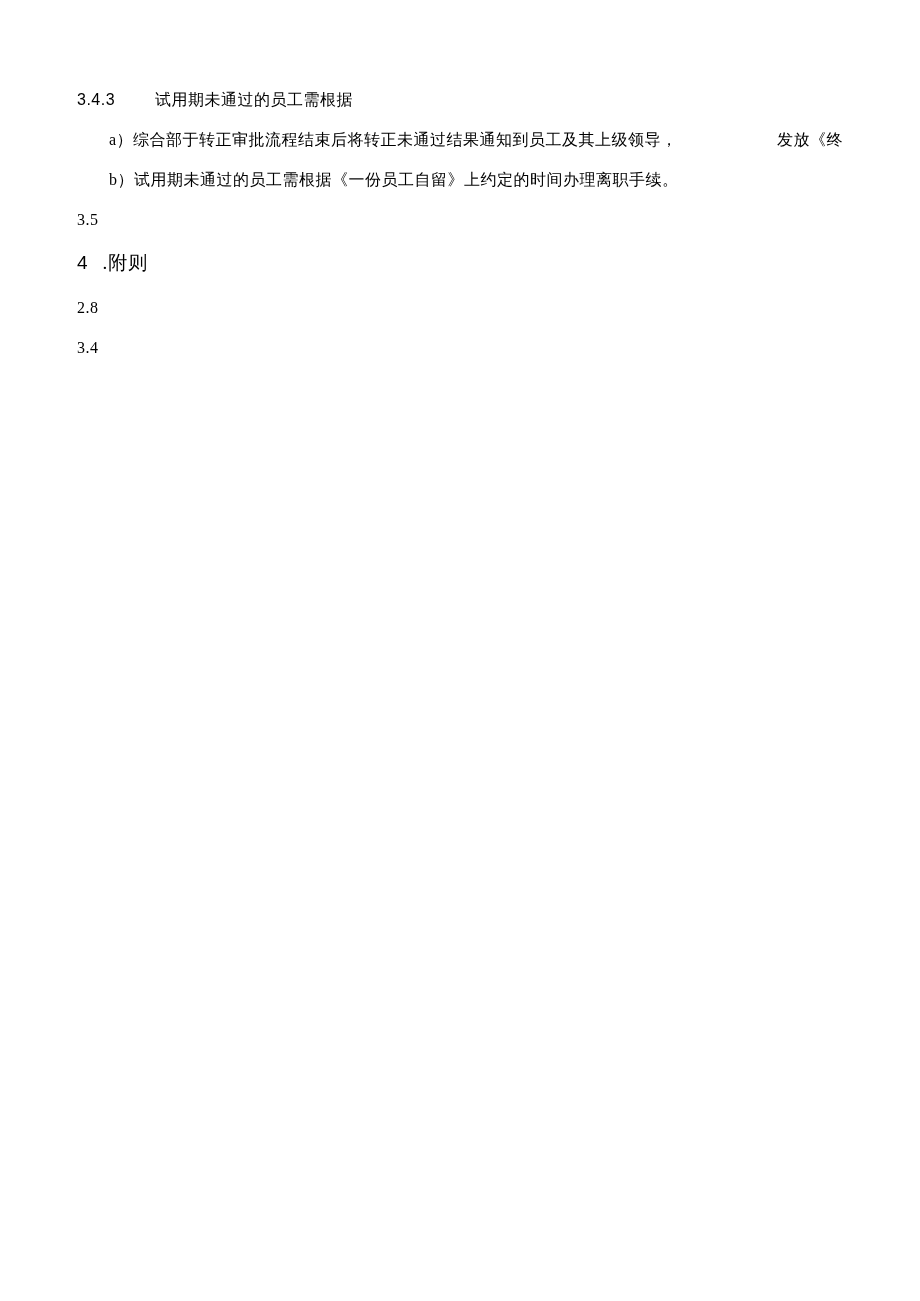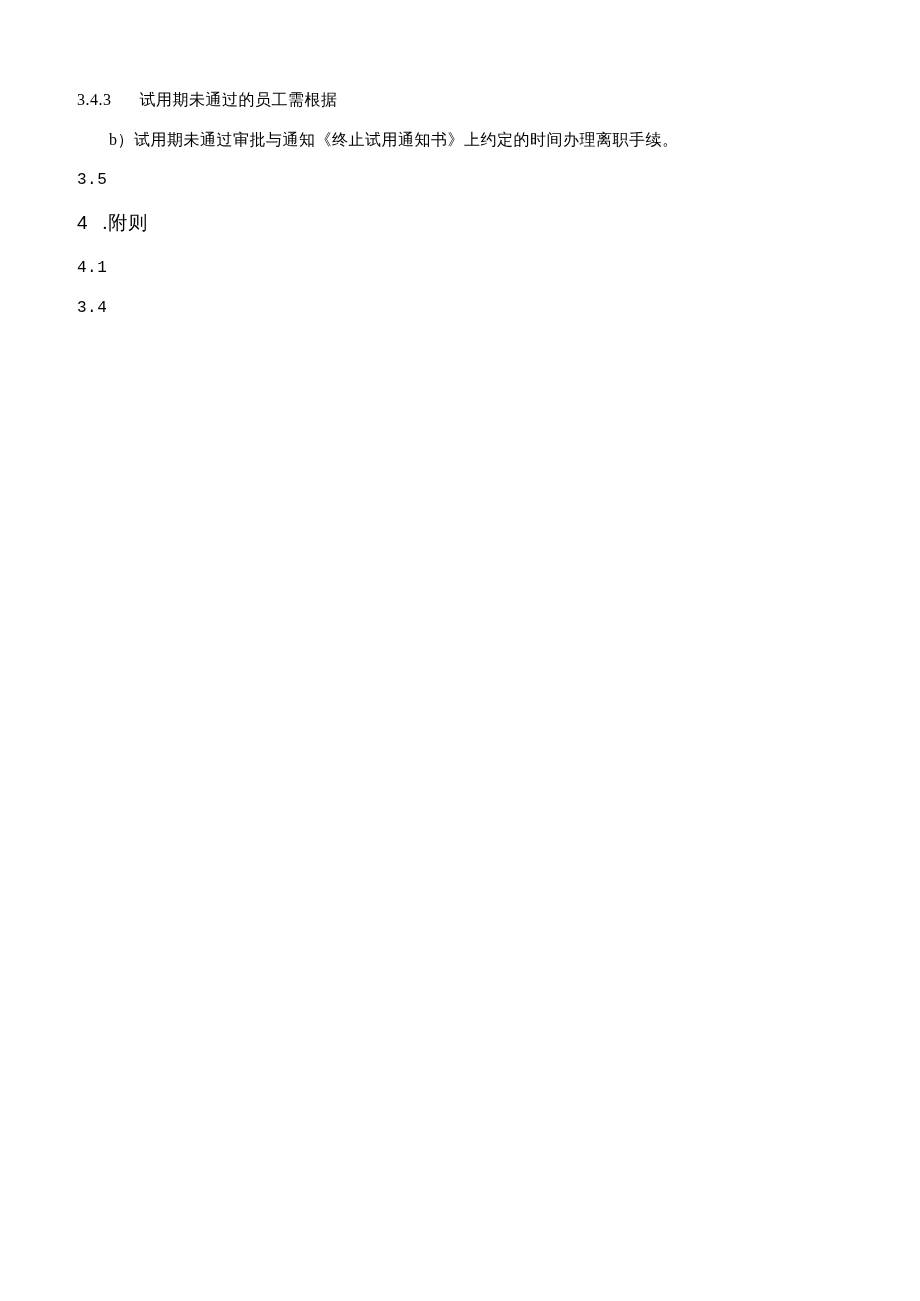--- a/index.html
+++ b/index.html
@@ -21,27 +21,27 @@
     .line {
       font-size: 16px;
       line-height: 1.5;
       margin-bottom: 16px;
       letter-spacing: 0.5px;
     }
     .line-item {
       display: flex;
     }
     .item-num {
-      font-family: Liberation Mono, monospace;
+      font-family: Liberation Serif, serif;
       margin-right: 6px;
       flex-shrink: 0;
     }
     .item-num-wide {
-      font-family: Liberation Serif, serif;
-      margin-right: 28px;
+      font-family: Liberation Sans, sans-serif;
+      margin-right: 40px;
       flex-shrink: 0;
     }
     .indent-a {
       text-indent: 2em;
     }
     .indent-b {
       text-indent: 2em;
     }
     .wrapped-line {
       display: flex;
@@ -68,36 +68,40 @@
 <body>
 
 <div class="content">
 
 
   <div class="line line-item">
     <span class="item-num-wide">3.4.3</span>
     <span>试用期未通过的员工需根据</span>
   </div>
 
+  <div class="wrapped-line">
+    <span class="indent-a">a）综合部于转正审批流程结束后将转正未通过结果通知到员工及其上级领导，</span>
+    <span>发放《终</span>
+  </div>
 
 
   <div class="line indent-b">
-    <span>b）试用期未通过审批与通知《终止试用通知书》上约定的时间办理离职手续。</span>
+    <span>b）试用期未通过的员工需根据《一份员工自留》上约定的时间办理离职手续。</span>
   </div>
 
   <div class="line line-item">
     <span class="item-num">3.5</span>
   </div>
 
   <div class="section-heading">
     <span class="section-num">4</span>
     <span>.附则</span>
   </div>
 
   <div class="line line-item">
-    <span class="item-num">4.1</span>
+    <span class="item-num">2.8</span>
   </div>
 
   <div class="line line-item">
     <span class="item-num">3.4</span>
   </div>
 
 </div>
 
 </body></html>

